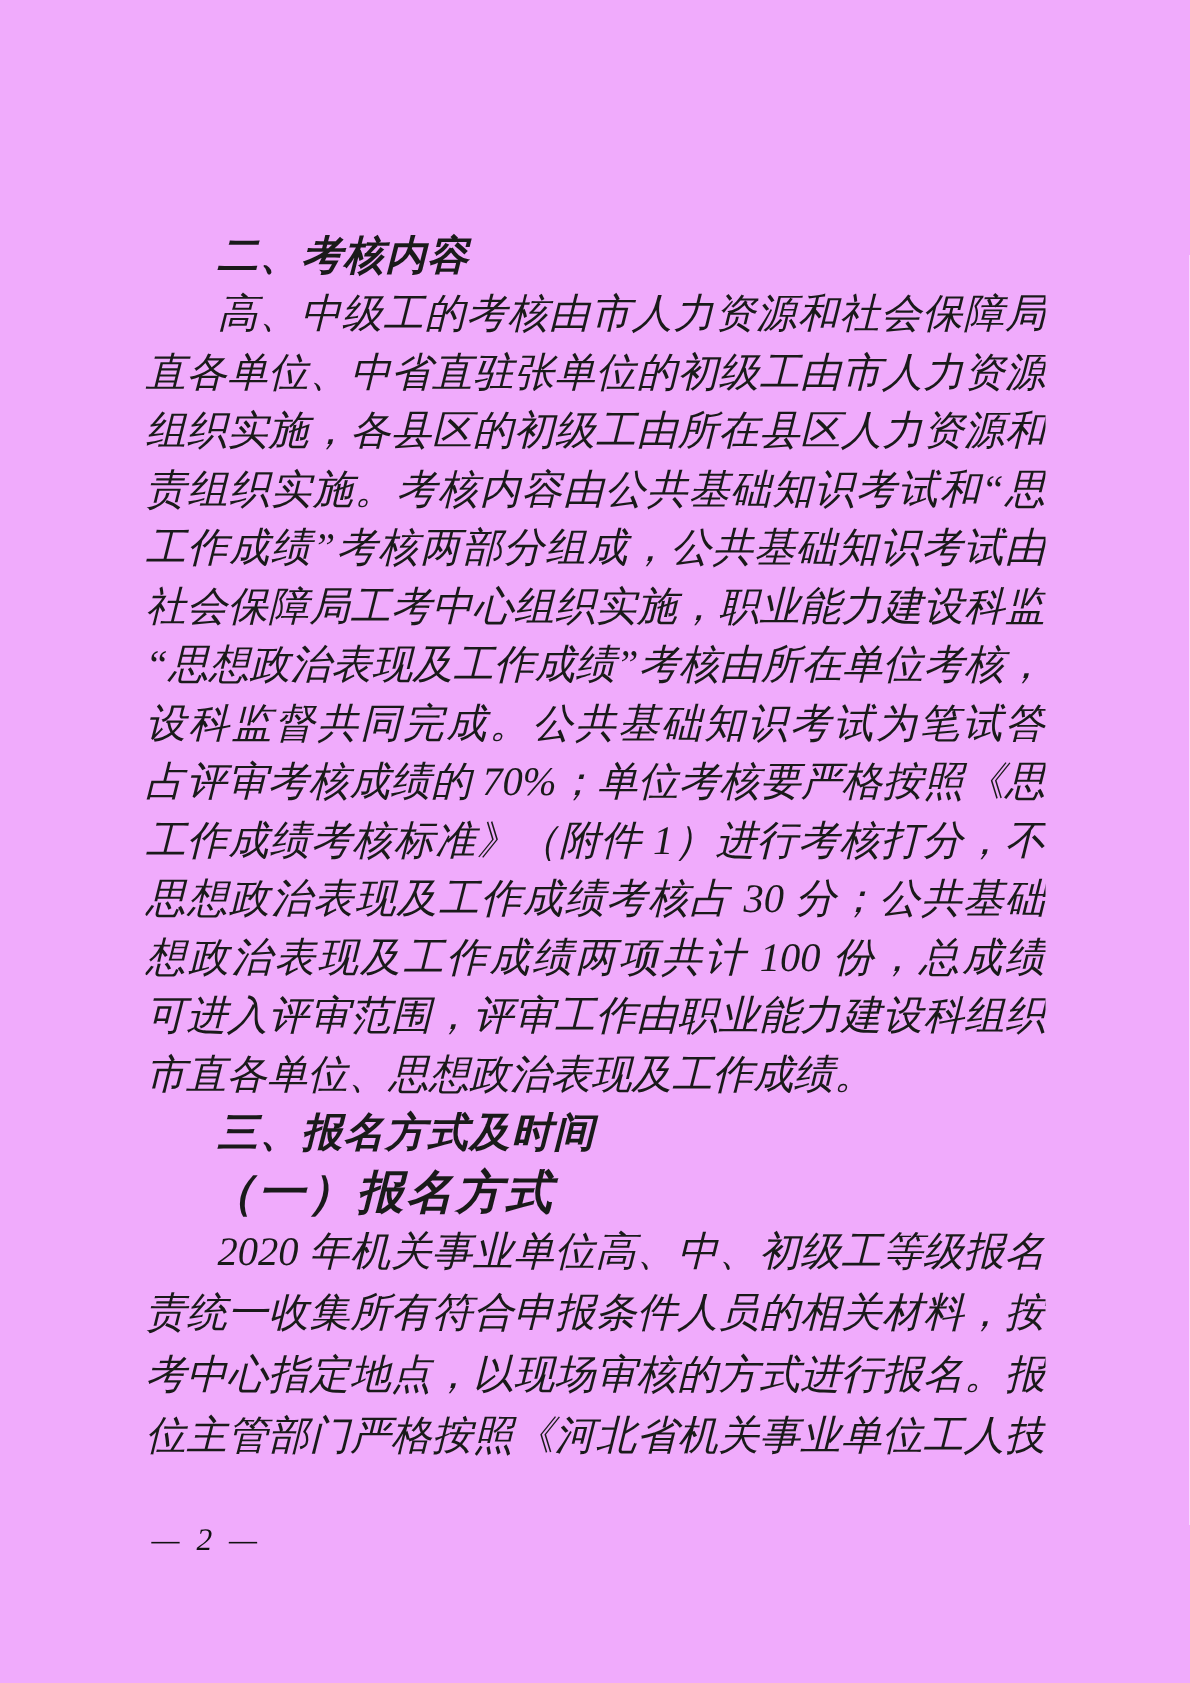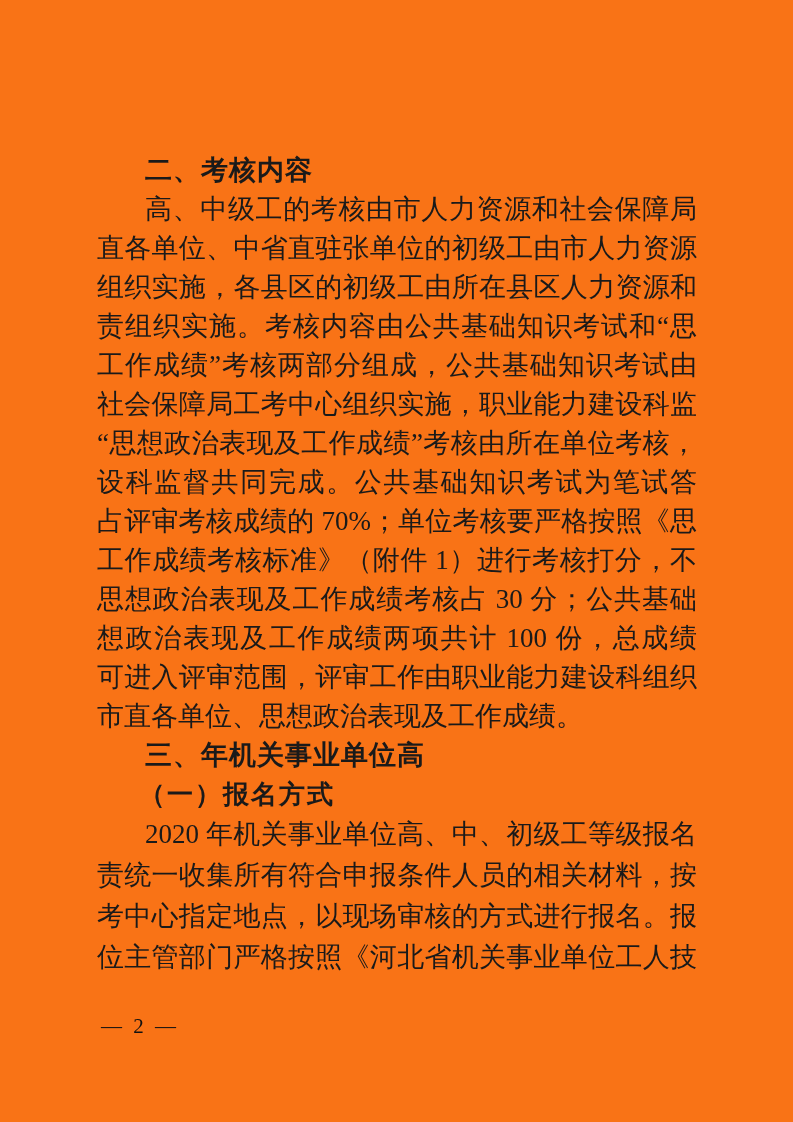--- a/index.html
+++ b/index.html
@@ -4,44 +4,45 @@
 <style>
   html, body {
     margin: 0;
     padding: 0;
     background: #ffffff;
   }
   .page {
     position: relative;
     width: 793px;
     height: 1122px;
-    background: #f97316;
+    background: #f0abfc;
     color: #1a1a1a;
     font-family: "Liberation Serif", "DejaVu Serif", serif;
     overflow: hidden;
+    font-style: italic;
   }
   .content {
     position: absolute;
     left: 97px;
     top: 151px;
     width: 600px;
   }
   .section-heading {
     font-family: "Liberation Sans", "DejaVu Sans", sans-serif;
     font-weight: 700;
     font-size: 27px;
     line-height: 39px;
     padding-left: 48px;
     letter-spacing: 1px;
     white-space: nowrap;
   }
   .sub-heading {
     font-family: "Liberation Serif", "DejaVu Serif", serif;
     font-weight: 700;
-    font-size: 26px;
+    font-size: 31px;
     line-height: 39px;
     padding-left: 42px;
     letter-spacing: 2px;
     white-space: nowrap;
   }
   .body-line {
     font-size: 27px;
     line-height: 39px;
     text-align: justify;
     text-align-last: justify;
@@ -87,21 +88,21 @@
       <div class="body-line">“思想政治表现及工作成绩”考核由所在单位考核，职业能力建</div>
       <div class="body-line">设科监督共同完成。公共基础知识考试为笔试答题，满分 100 分，</div>
       <div class="body-line">占评审考核成绩的 70%；单位考核要严格按照《思想政治表现及</div>
       <div class="body-line">工作成绩考核标准》（附件 1）进行考核打分，不得弄虚作假，</div>
       <div class="body-line">思想政治表现及工作成绩考核占 30 分；公共基础知识考试和“思</div>
       <div class="body-line">想政治表现及工作成绩两项共计 100 份，总成绩 60 分及以上者</div>
       <div class="body-line">可进入评审范围，评审工作由职业能力建设科组织实施，各县区、</div>
       <div class="body-line last-line">市直各单位、思想政治表现及工作成绩。</div>
     </div>
 
-    <div class="section-heading">三、年机关事业单位高</div>
+    <div class="section-heading">三、报名方式及时间</div>
 
     <div class="sub-heading">（一）报名方式</div>
 
     <div class="paragraph p2">
       <div class="body-line first-line">2020 年机关事业单位高、中、初级工等级报名按照单位负</div>
       <div class="body-line">责统一收集所有符合申报条件人员的相关材料，按规定时间到工</div>
       <div class="body-line">考中心指定地点，以现场审核的方式进行报名。报考人员所在单</div>
       <div class="body-line">位主管部门严格按照《河北省机关事业单位工人技术等级考核试</div>
     </div>
 

